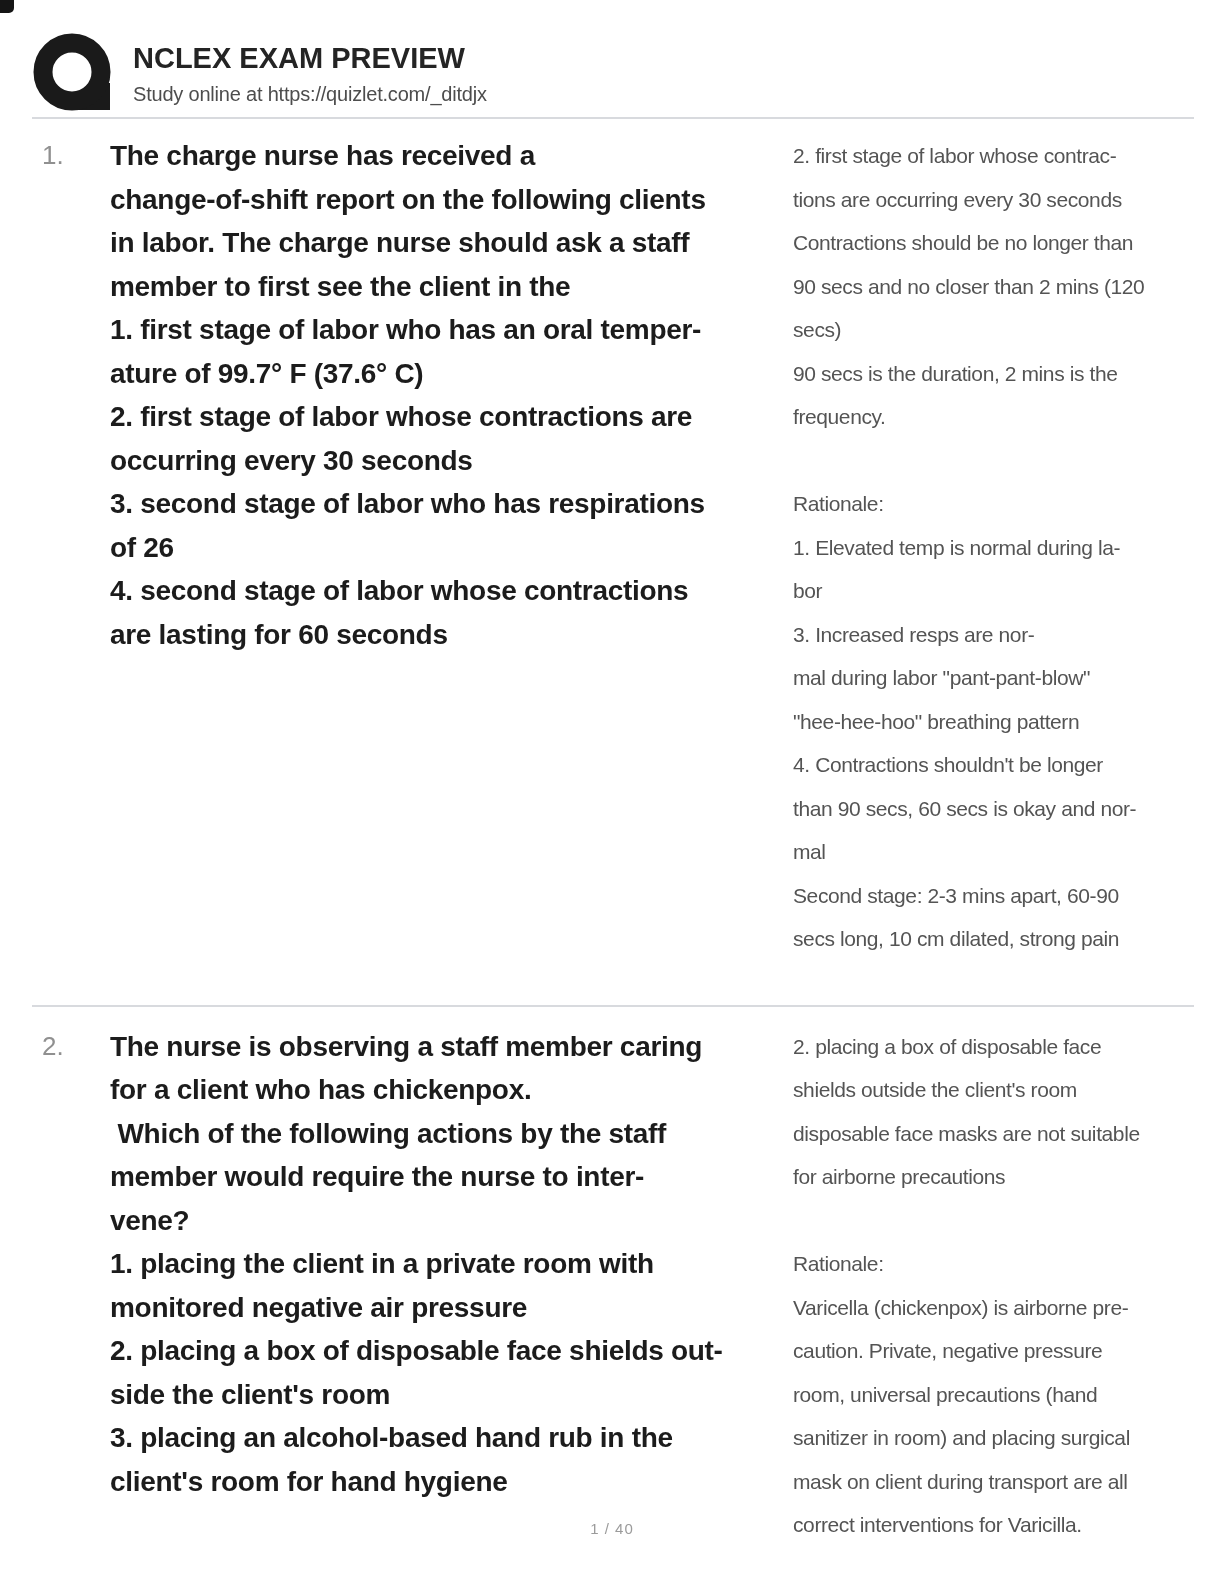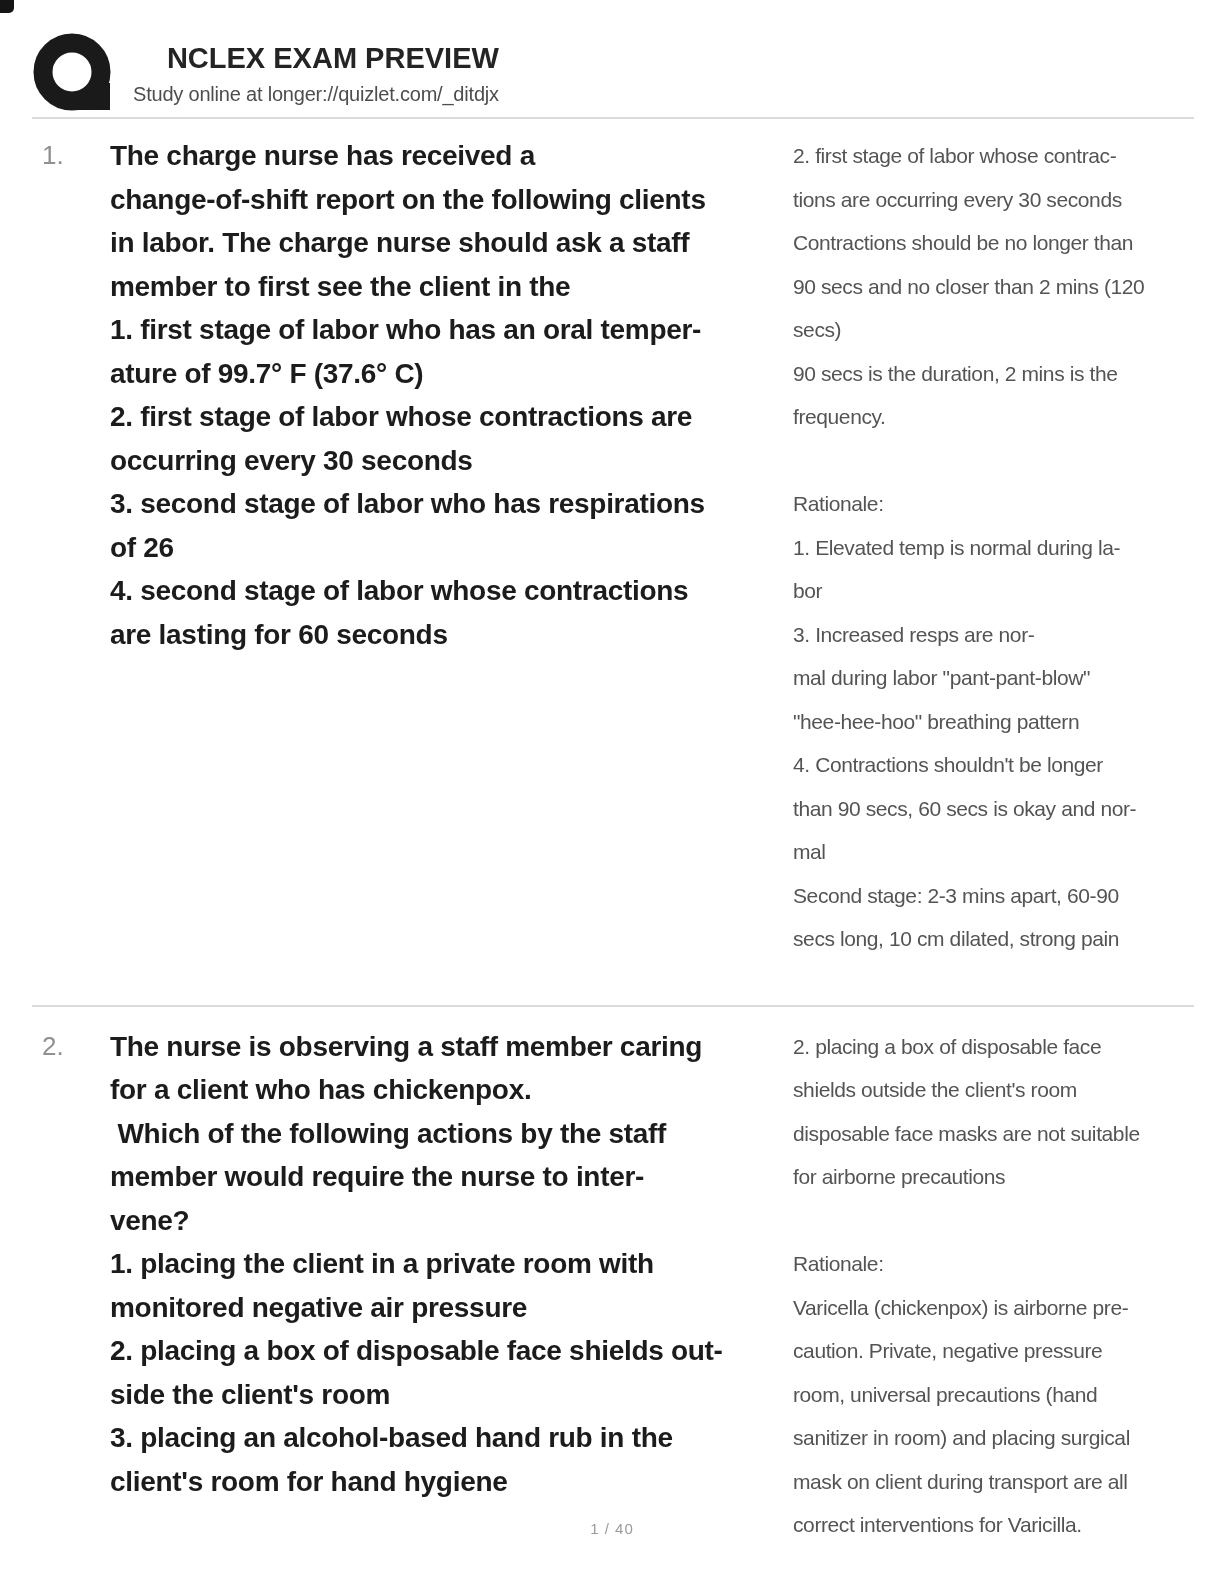--- a/index.html
+++ b/index.html
@@ -38,21 +38,20 @@
   .header-text {
     margin-left: 22px;
     padding-top: 8px;
   }
   .title {
     font-size: 29px;
     font-weight: 600;
     color: #242424;
     letter-spacing: 0px;
     line-height: 34px;
-    text-align: right;
   }
   .subtitle {
     margin-top: 8px;
     font-size: 20px;
     font-weight: 300;
     color: #4d4d4d;
     letter-spacing: -0.2px;
   }
   .rule {
     height: 2px;
@@ -117,21 +116,21 @@
 
   <header class="header">
     <div class="logo">
       <svg viewBox="0 0 78 78" xmlns="http://www.w3.org/2000/svg" aria-hidden="true">
         <path d="M56 50 L77 50 L77 77 L40 77 C49 71 53 63 55 55 Z" fill="#1a1a1a"></path>
         <circle cx="39" cy="39" r="29" fill="none" stroke="#1a1a1a" stroke-width="19"></circle>
       </svg>
     </div>
     <div class="header-text">
       <div class="title">NCLEX EXAM PREVIEW</div>
-      <div class="subtitle">Study online at longer://quizlet.com/_ditdjx</div>
+      <div class="subtitle">Study online at https://quizlet.com/_ditdjx</div>
     </div>
   </header>
 
   <div class="rule"></div>
 
   <section class="qa-row">
     <div class="q-num">1.</div>
     <div class="q-text">The charge nurse has received a
 change-of-shift report on the following clients
 in labor. The charge nurse should ask a staff

